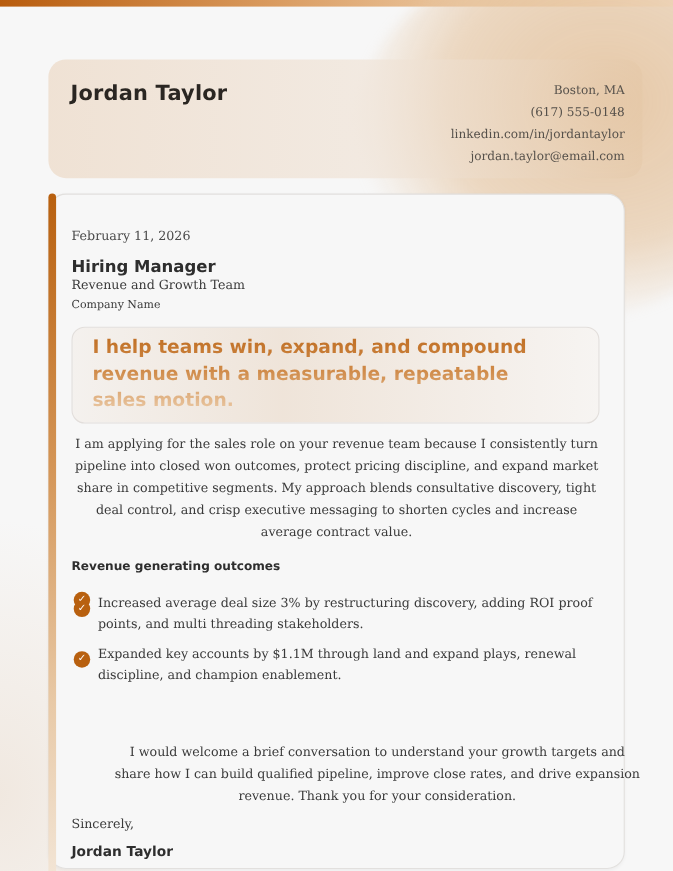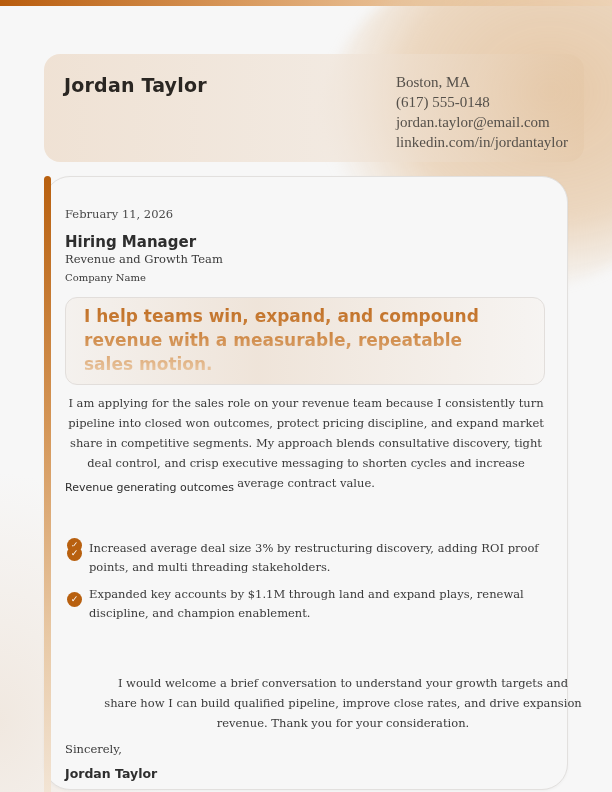--- a/index.html
+++ b/index.html
@@ -32,26 +32,26 @@
   .name {
     position: absolute; left: 20px; top: 20px;
     font-family: "DejaVu Sans", sans-serif; font-weight: bold;
     font-size: 19px; color: #2a2622; letter-spacing: 0.2px;
   }
   .tagline {
     position: absolute; left: 20px; top: 52px;
     font-size: 12px; color: #5a524a;
   }
   .contact {
-    position: absolute; right: 16px; top: 18px; text-align: left;
-    font-size: 15px; color: #55504a; line-height: 20px; font-family: Liberation Serif, serif;
+    position: absolute; right: 16px; top: 18px; text-align: right;
+    font-size: 11px; color: #55504a; line-height: 20px;
   }
   .letter {
     position: absolute; left: 44px; top: 176px; width: 524px; height: 614px;
-    border-radius: 26px;
+    border-radius: 16px;
     background: #f7f7f7;
     border: 1px solid #e2e0de;
     box-shadow: 0 1px 3px rgba(0,0,0,0.04);
   }
   .accent {
     position: absolute; left: 44px; top: 176px; width: 7px; height: 616px;
     border-radius: 4px 4px 0 0;
     background: linear-gradient(180deg, #b8600f 0%, #d49556 40%, #e8c9a6 75%, #f2e4d4 100%);
   }
   .letter-inner { position: absolute; left: 20px; top: 0; width: 480px; }
@@ -74,22 +74,22 @@
     font-size: 17px; line-height: 24px;
     background: linear-gradient(180deg, #bf6d22 0%, #cf8a48 45%, #eccdab 100%);
     -webkit-background-clip: text; background-clip: text;
     color: transparent;
   }
   .para {
     position: absolute; font-size: 11.5px; line-height: 20px; color: #3a3a3a; width: 482px; text-align: center;
   }
   .p1 { top: 216px; }
   .section-title {
-    position: absolute; top: 304px;
-    font-family: "DejaVu Sans", sans-serif; font-weight: normal; font-size: 11px; color: #2e2e2e;
+    position: absolute; top: 331px;
+    font-family: "DejaVu Sans", sans-serif; font-weight: bold; font-size: 11px; color: #2e2e2e;
   }
   .bullets { position: absolute; top: 354px; left: 0; width: 482px; list-style: none; }
   .bullets li { position: relative; padding-left: 24px; font-size: 11.5px; line-height: 19px; color: #3a3a3a; margin-bottom: 8px; }
   .check {
     position: absolute; left: 2px; top: 7px; width: 15px; height: 15px; border-radius: 50%;
     background: #b8600f; color: #fff; font-size: 9px; line-height: 15px; text-align: center;
     font-family: "DejaVu Sans", sans-serif;
   }
   .p2 { top: 496px; margin-left: 37px; }
   .closing { position: absolute; top: 565px; font-size: 11.5px; color: #3a3a3a; }
@@ -103,22 +103,22 @@
 
 <div class="top-bar"></div>
 <div class="blob"></div>
 <div class="blob-low"></div>
 
 <div class="header-card">
   <div class="name">Jordan Taylor</div>
   <div class="contact">
     <div>Boston, MA</div>
     <div>(617) 555-0148</div>
+    <div>linkedin.com/in/jordantaylor</div>
     <div>jordan.taylor@email.com</div>
-    <div>linkedin.com/in/jordantaylor</div>
   </div>
 </div>
 
 <div class="letter">
   <div class="letter-inner">
     <div class="date">February 11, 2026</div>
     <div class="recipient-role">Hiring Manager</div>
     <div class="recipient-team">Revenue and Growth Team</div>
     <div class="recipient-company">Company Name</div>
 

